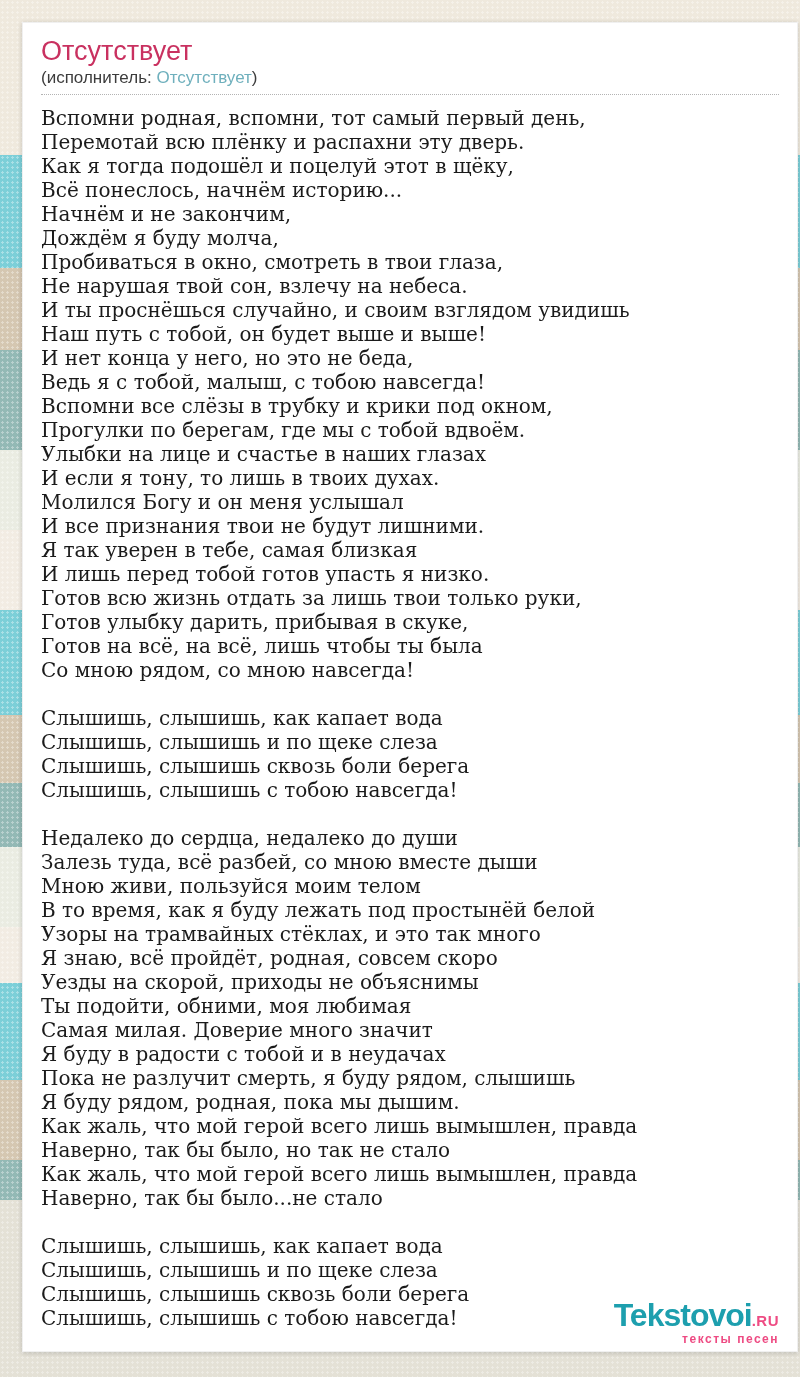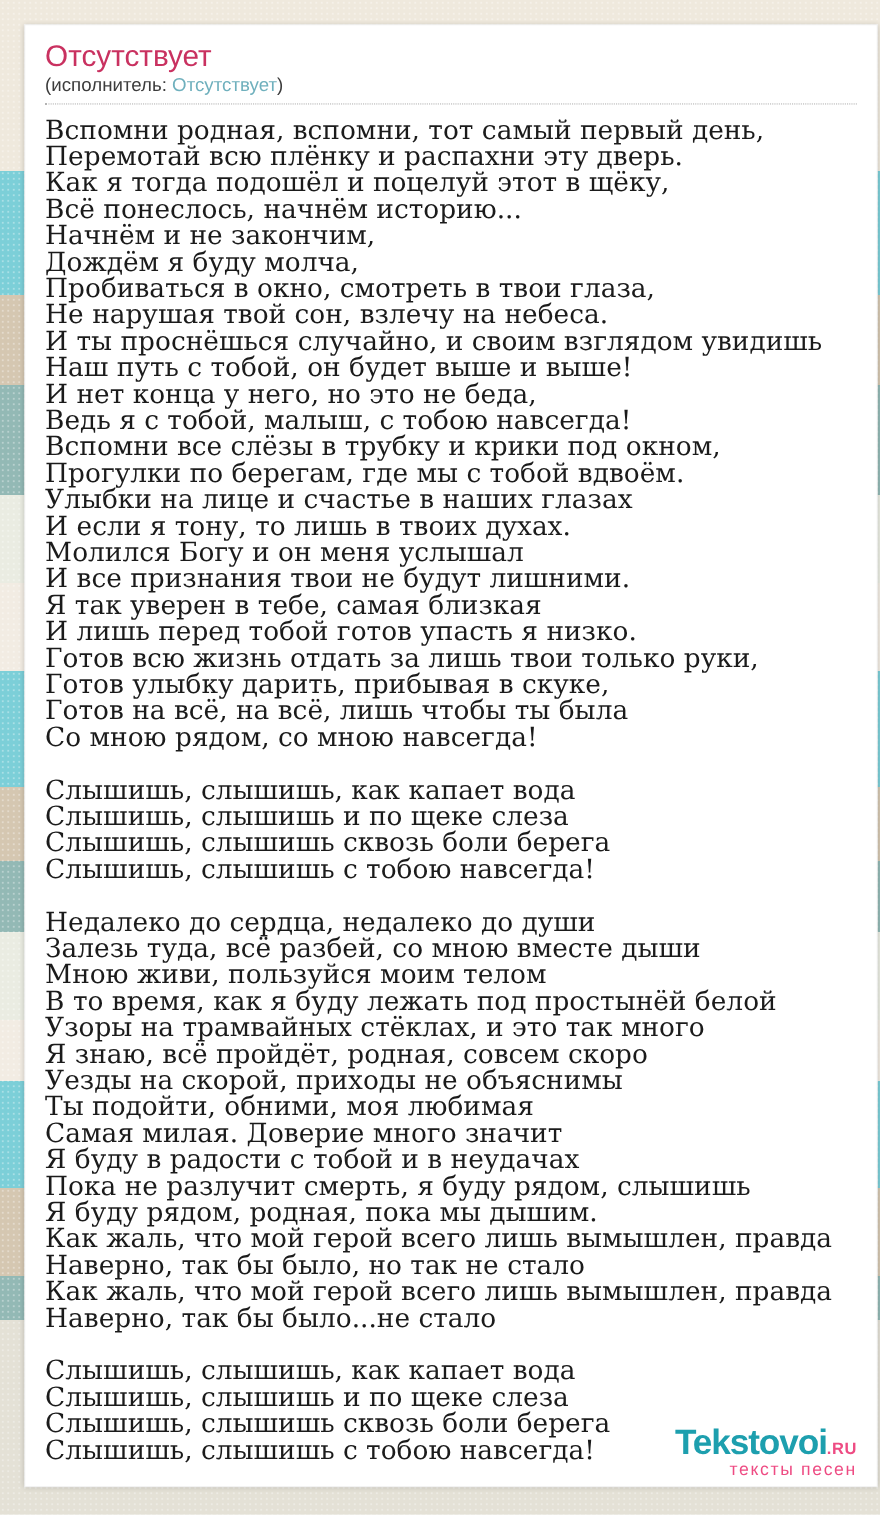--- a/index.html
+++ b/index.html
@@ -59,21 +59,21 @@
     line-height: 20px;
     color: #3c3c3c;
   }
   .artist-link {
     color: var(--link-teal, #6fb0bd);
     text-decoration: none;
   }
   .lyrics {
     margin-top: 11px;
     font-family: "DejaVu Serif", serif;
-    font-size: 24px;
+    font-size: 20px;
     line-height: 24px;
     color: var(--text-dark, #1b1b1b);
   }
   .lyrics p.stanza { margin: 0 0 24px 0; }
   .lyrics p.stanza:last-child { margin-bottom: 0; }
   .site-logo {
     position: absolute;
     right: 18px;
     bottom: 6px;
     text-align: right;
@@ -88,22 +88,22 @@
     color: var(--logo-teal, #1d9fae);
   }
   .logo-tld {
     font-size: 15px;
     font-weight: bold;
     letter-spacing: 0.5px;
     color: var(--logo-pink, #ee4b83);
   }
   .logo-tagline {
     margin-top: 2px;
-    font-size: 16px;
-    font-weight: normal;
+    font-size: 12px;
+    font-weight: bold;
     letter-spacing: 1.5px;
     color: var(--logo-pink, #ee4b83);
   }
 </style>
 </head>
 <body>
 
 <div class="card">
 
   <div class="song-header">

